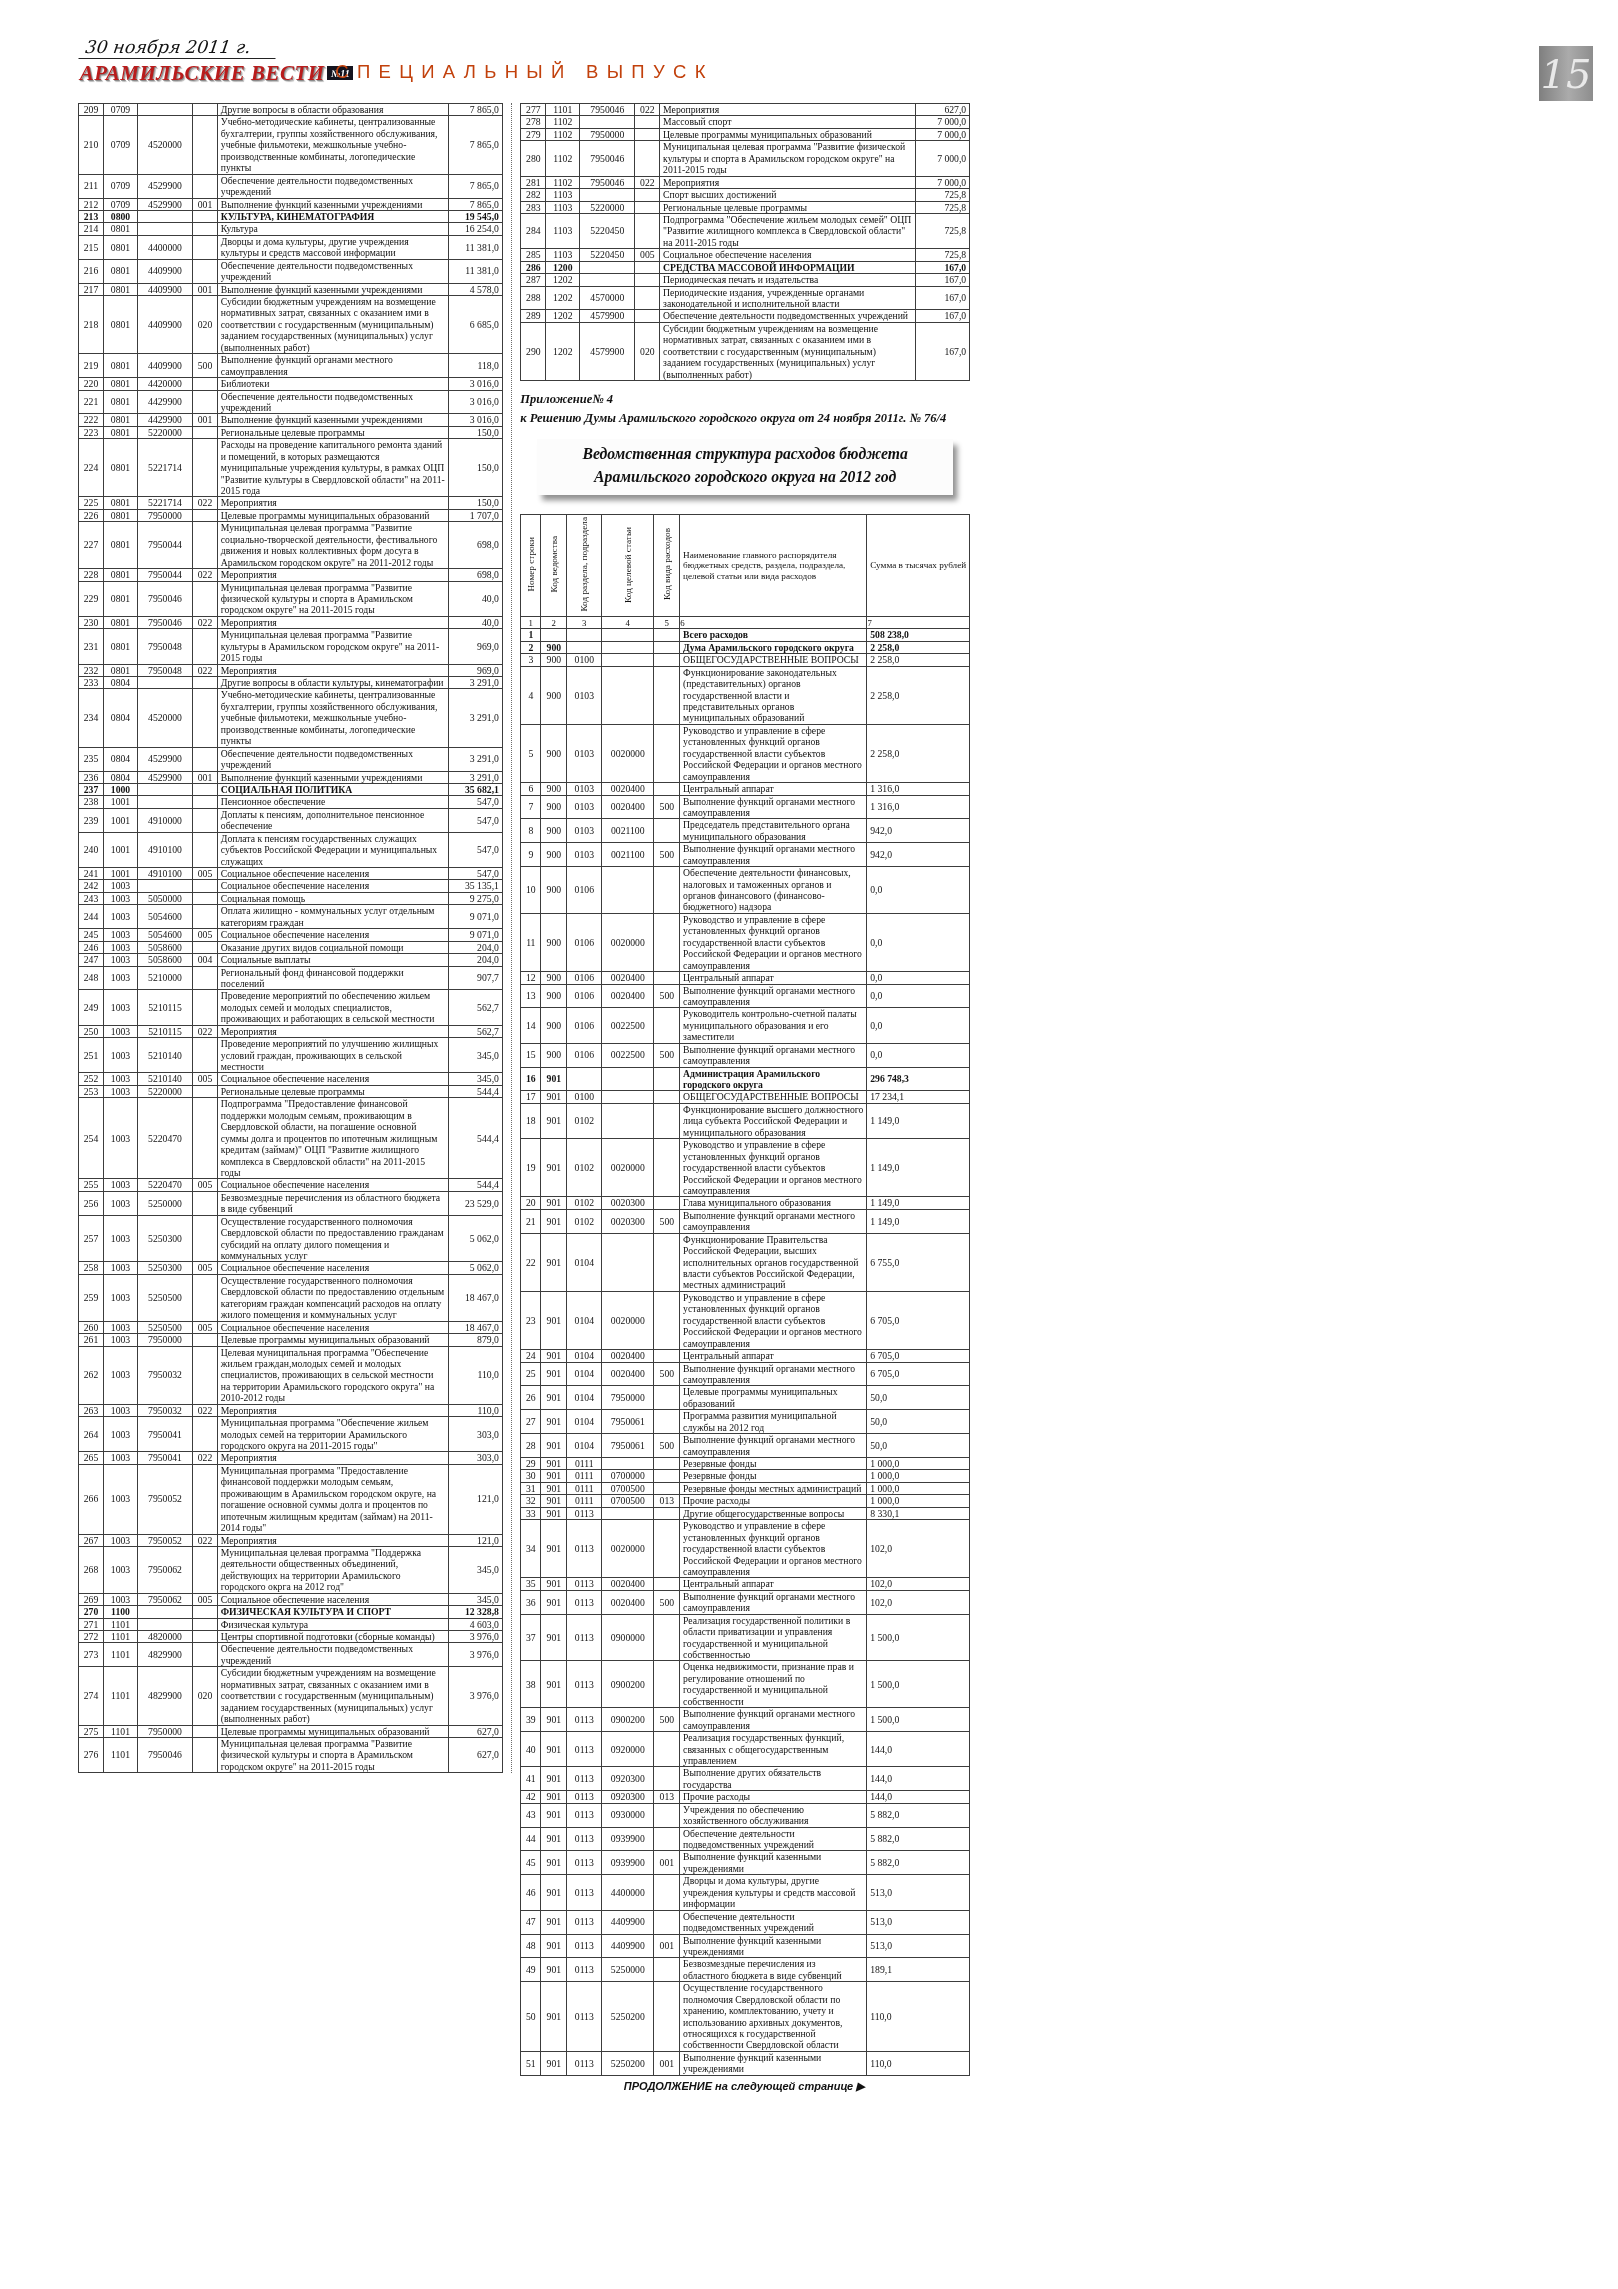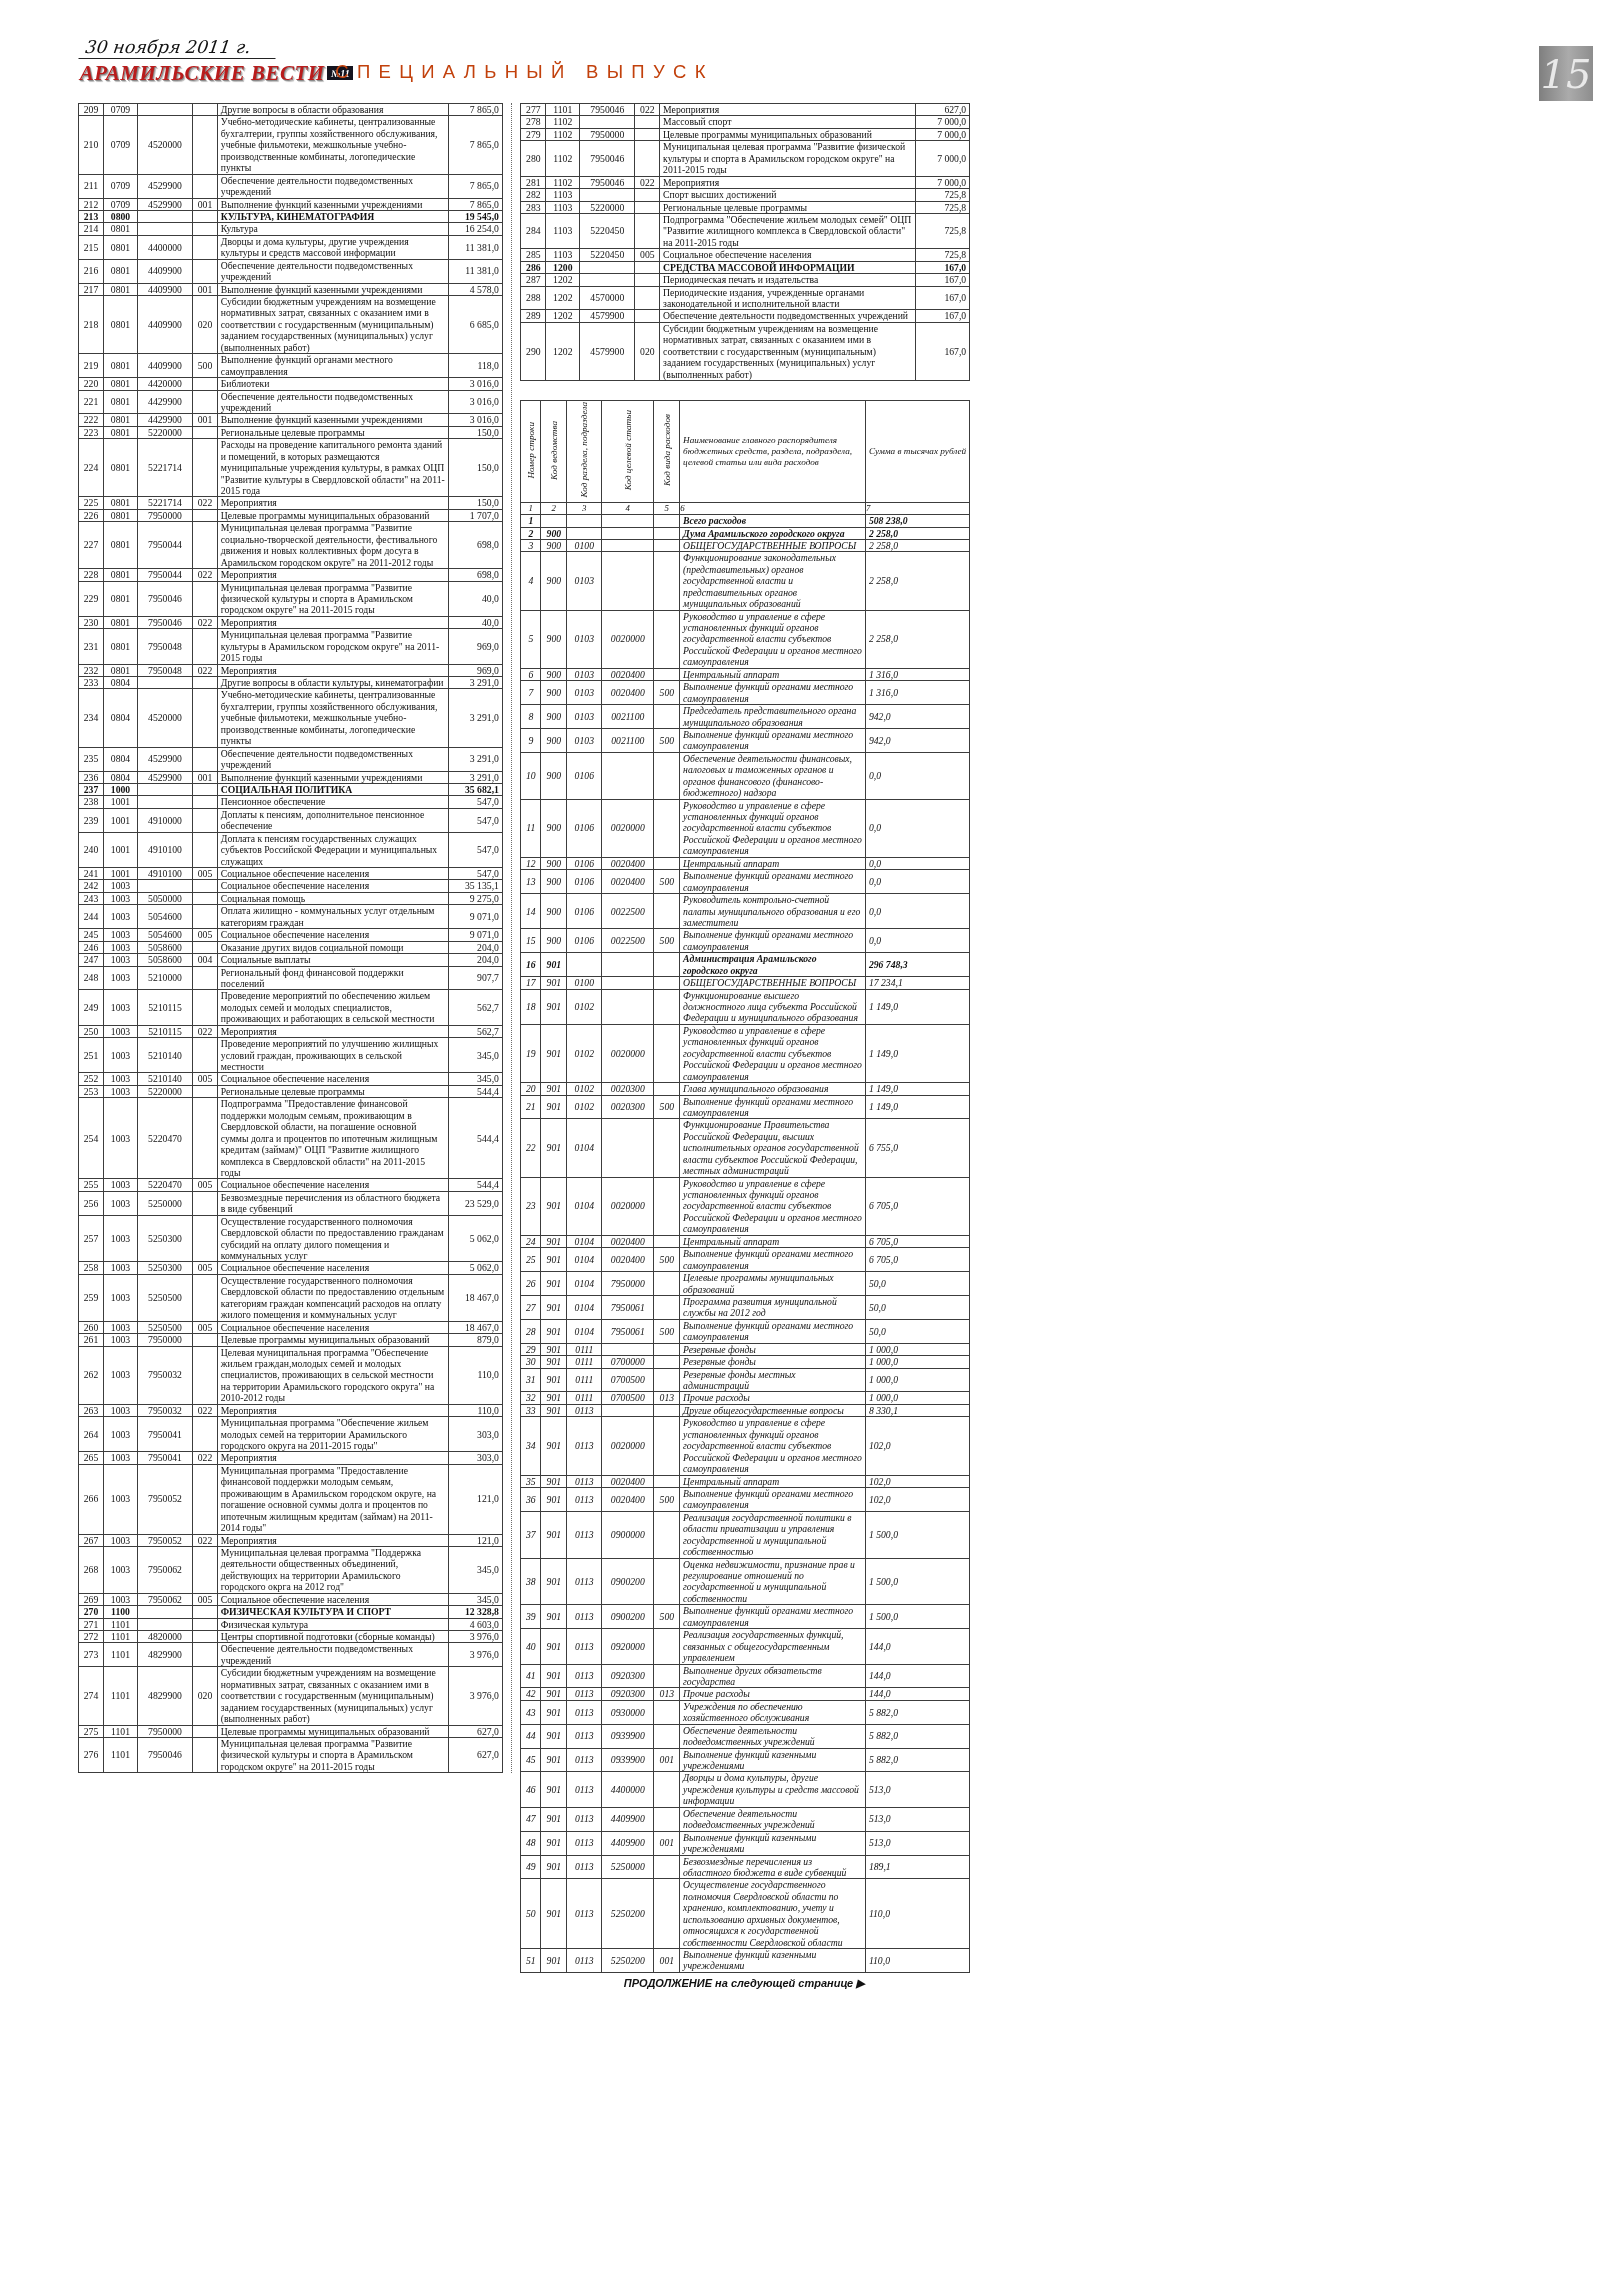--- a/index.html
+++ b/index.html
@@ -62,21 +62,21 @@
   }
   tr.b { font-weight: bold; }
 
   .t6 .col0 { width: 25px; text-align: center; }
   .t6 .col1 { width: 34px; text-align: center; }
   .t6 .col2 { width: 55px; text-align: center; }
   .t6 .col3 { width: 25px; text-align: center; }
   .t6 .col4 { text-align: left; }
   .t6 .col5 { width: 54px; text-align: right; white-space: nowrap; }
 
-  .t7 { margin-top: 19px; font-style: italic; }
+  .t7 { margin-top: 19px; }
   .t7 .col0 { width: 20px; text-align: center; }
   .t7 .col1 { width: 26px; text-align: center; }
   .t7 .col2 { width: 35px; text-align: center; }
   .t7 .col3 { width: 52px; text-align: center; }
   .t7 .col4 { width: 26px; text-align: center; }
   .t7 .col5 { text-align: left; }
   .t7 .col6 { width: 55px; text-align: left; white-space: nowrap; }
 
   .t7 thead th { font-weight: normal; text-align: center; vertical-align: middle; }
   .hdr th { height: 102px; font-size: 9.2px; }
@@ -795,20 +795,28 @@
               <td class="col0">290</td>
               <td class="col1">1202</td>
               <td class="col2">4579900</td>
               <td class="col3">020</td>
               <td class="col4">Субсидии бюджетным учреждениям на возмещение нормативных затрат, связанных с оказанием ими в соответствии с государственным (муниципальным) заданием государственных (муниципальных) услуг (выполненных работ)</td>
               <td class="col5">167,0</td>
             </tr>
           </tbody>
       </table>
 
+      <div class="appendix">
+        <div class="app-note">Приложение№ 4</div>
+        <div class="app-note2">к Решению Думы Арамильского городского округа от  24 ноября 2011г. № 76/4</div>
+        <div class="app-title">
+          <span class="app-title-line">Ведомственная структура расходов бюджета</span>
+          <span class="app-title-line">Арамильского городского округа на 2012 год</span>
+        </div>
+      </div>
 
       <table class="t7">
         <thead>
           <tr class="hdr">
             <th class="col0"><div class="vert">Номер строки</div></th>
             <th class="col1"><div class="vert">Код ведомства</div></th>
             <th class="col2"><div class="vert">Код раздела, подраздела</div></th>
             <th class="col3"><div class="vert">Код целевой статьи</div></th>
             <th class="col4"><div class="vert">Код вида расходов</div></th>
             <th class="col5 hname">Наименование главного распорядителя бюджетных средств, раздела, подраздела, целевой статьи или вида расходов</th>

